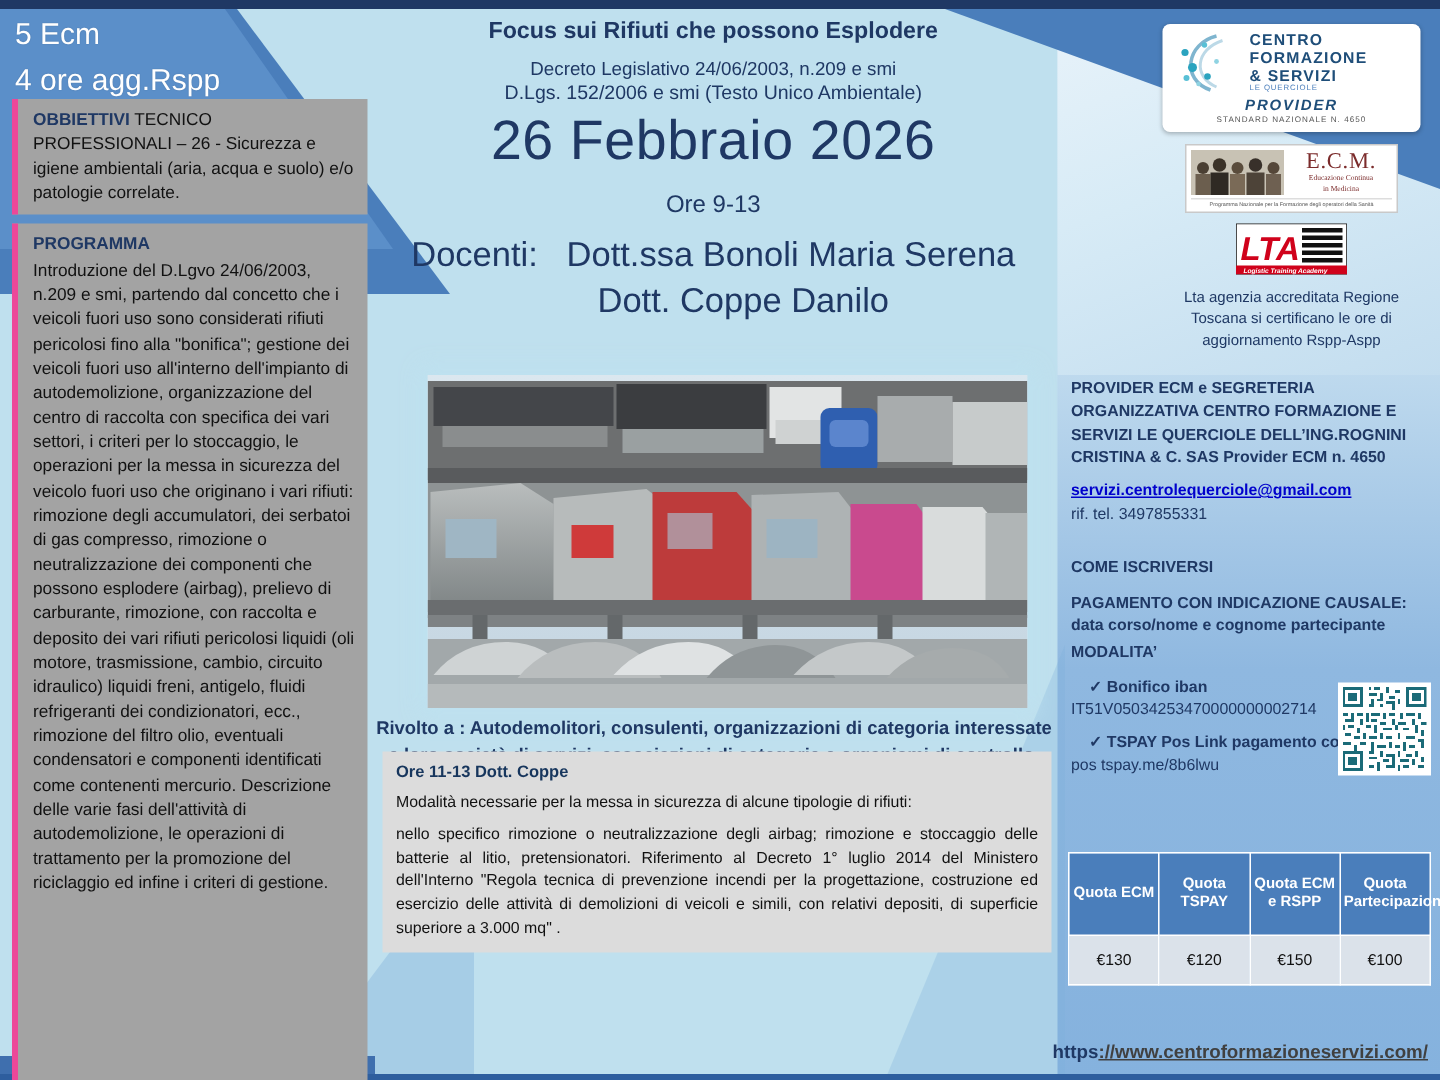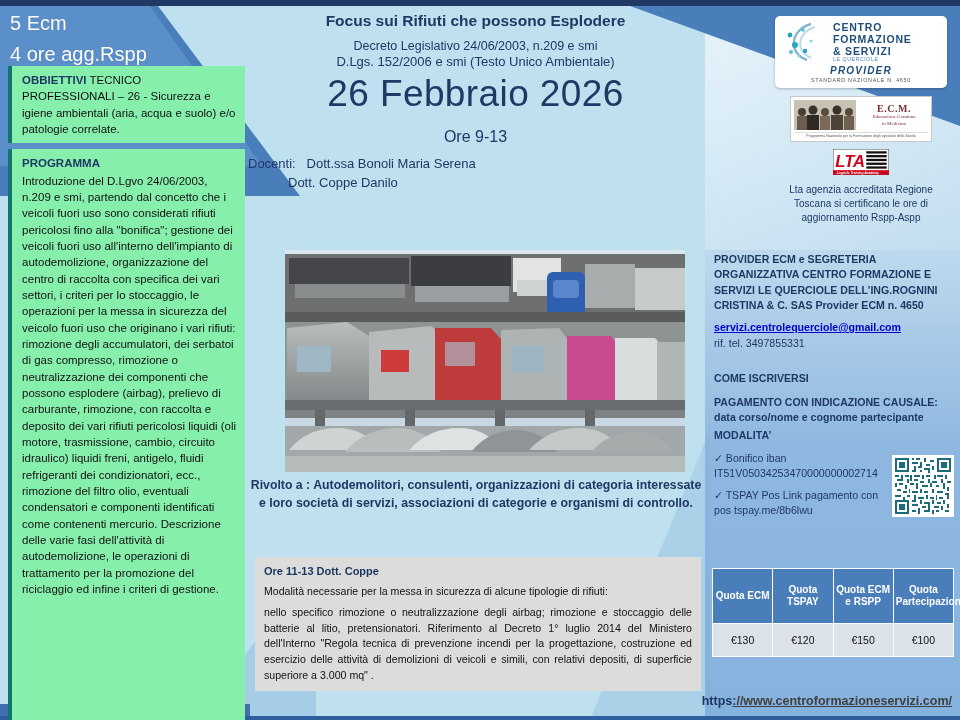--- a/index.html
+++ b/index.html
@@ -69,24 +69,24 @@
     color:#ffffff;font-size:20px;line-height:1.55;
     text-shadow:0 0 1px rgba(0,0,0,.18);
     z-index:6;
   }
 
   
   .left-col{
     position:absolute;left:8px;top:66px;width:237px;z-index:5;
   }
   .panel{
-    background:#86efac;color:#111;
+    background:#a3a3a3;color:#111;
     padding:6px 8px 6px 10px;
     font-size:11.5px;line-height:1.42;
-    border-left:4px solid #0f766e;
+    border-left:4px solid #ec4899;
     box-sizing:border-box;
   }
   .panel .hdr{color:#1f3864;font-weight:bold;}
   .panel .hdr-sm{color:#17365d;font-weight:bold;font-size:11.5px;}
   .panel-objectives{margin-bottom:6px;}
   .panel-program{min-height:575px;}
   .panel-program .body{margin-top:1px;}
 
   
   .center-col{
@@ -99,42 +99,42 @@
   }
   .t-sub{
     font-size:15.5px;font-weight:bold;margin-top:10px;
   }
   .t-law{font-size:12.5px;margin-top:9px;}
   .t-law2{font-size:13px;margin-top:1px;}
   .t-date{
     font-size:37px;margin-top:4px;letter-spacing:.4px;color:#1f3864;
   }
   .t-hours{font-size:16px;margin-top:13px;}
-  .t-teachers{font-size:13px;margin-top:10px;text-align:left;}
+  .t-teachers{font-size:23px;margin-top:10px;text-align:center;}
   .t-teachers .row2{display:block;margin-top:4px;padding-left:40px;}
 
   
   .photo-wrap{
     position:absolute;left:285px;top:250px;width:400px;height:222px;
     z-index:4;
     background:#cfe5f0;
     box-shadow:0 0 14px 6px rgba(190,225,240,.9);
     overflow:hidden;
   }
   .photo-wrap svg{display:block;width:100%;height:100%;}
 
   
   .rivolto{
     position:absolute;left:250px;top:476px;width:452px;z-index:5;
     text-align:center;color:#1f3864;font-weight:bold;
     font-size:12.3px;line-height:1.5;
   }
   
   .coppe-box{
-    position:absolute;left:255px;top:557px;width:446px;
+    position:absolute;left:255px;top:501px;width:446px;
     background:#dcdcdc;color:#111;z-index:5;
     padding:6px 9px 8px 9px;box-sizing:border-box;
     font-size:10.6px;line-height:1.48;
   }
   .coppe-box .hdr{font-weight:bold;color:#17365d;font-size:11px;}
   .coppe-box .l1{margin-top:5px;}
   .coppe-box .l2{margin-top:5px;text-align:justify;}
 
   
   .logos{position:absolute;right:6px;top:4px;width:186px;z-index:6;text-align:center;margin-top:12px;}
@@ -153,42 +153,42 @@
   .logo-prov-sub{font-size:5.4px;letter-spacing:.7px;color:#555;margin-top:1px;}
 
   .logo-ecm{
     margin:8px auto 0 auto;width:142px;background:#fff;
     border:1px solid #c9c9c9;box-sizing:border-box;padding:3px;
   }
   .logo-ecm .row{display:flex;align-items:center;gap:4px;}
   .logo-ecm .ppl{width:62px;height:30px;flex:0 0 62px;}
   .logo-ecm .et{text-align:center;flex:1;}
   .logo-ecm .et .big{font-family:"Liberation Serif",serif;color:#7b2b2b;
-    font-size:10px;font-weight:bold;letter-spacing:.5px;}
+    font-size:15px;font-weight:normal;letter-spacing:.5px;}
   .logo-ecm .et .sm{font-family:"Liberation Serif",serif;color:#7b2b2b;font-size:5px;line-height:1.25;}
   .logo-ecm .foot{font-size:3.6px;color:#555;text-align:center;margin-top:2px;
     border-top:1px solid #ddd;padding-top:1px;}
 
-  .logo-lta{margin:7px auto 0 auto;width:56px;}
+  .logo-lta{margin:7px auto 0 auto;width:74px;}
   .lta-note{color:#1f3864;font-size:10px;line-height:1.42;margin-top:4px;padding:0 2px;}
 
   
   .right-info{
     position:absolute;right:4px;top:248px;width:250px;z-index:5;
     color:#1f3864;font-size:10.6px;line-height:1.44;
     padding:4px 6px 4px 8px;box-sizing:border-box;
   }
   .right-info .blk{font-weight:bold;}
   .right-info .mail{color:#0000cc;text-decoration:underline;
      font-weight:bold;display:inline-block;margin-top:7px;}
   .right-info .tel{margin-top:1px;}
   .right-info .h2{font-weight:bold;margin-top:19px;}
   .right-info .h3{font-weight:bold;margin-top:9px;}
   .right-info .h4{font-weight:bold;margin-top:3px;}
-  .right-info .li{margin-top:7px;font-weight:normal;}
+  .right-info .li{margin-top:7px;font-weight:bold;margin-left:12px;}
   .right-info .li-sub{font-weight:normal;}
   .qr{
     position:absolute;right:6px;top:455px;width:62px;height:62px;
     background:#fff;padding:3px;box-sizing:border-box;z-index:6;
   }
   .qr svg{display:block;}
 
   
   .price-table{
     position:absolute;right:6px;top:568px;width:242px;z-index:5;

